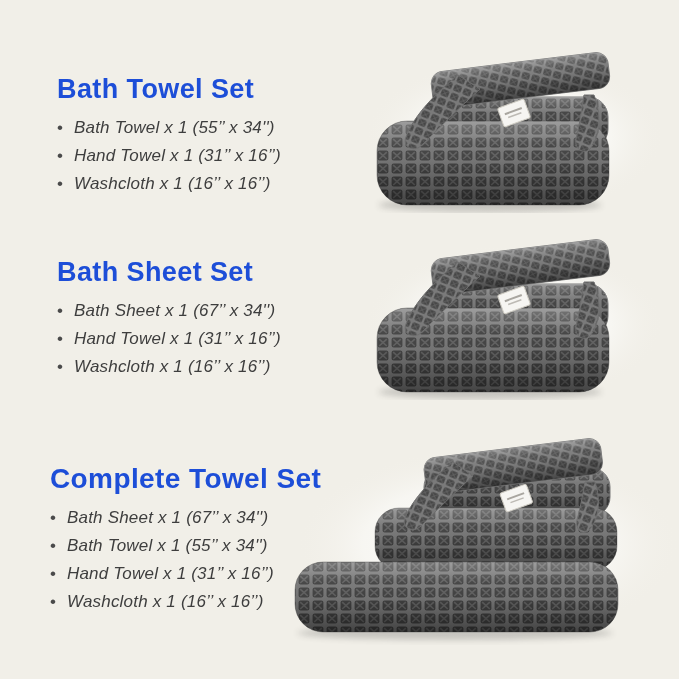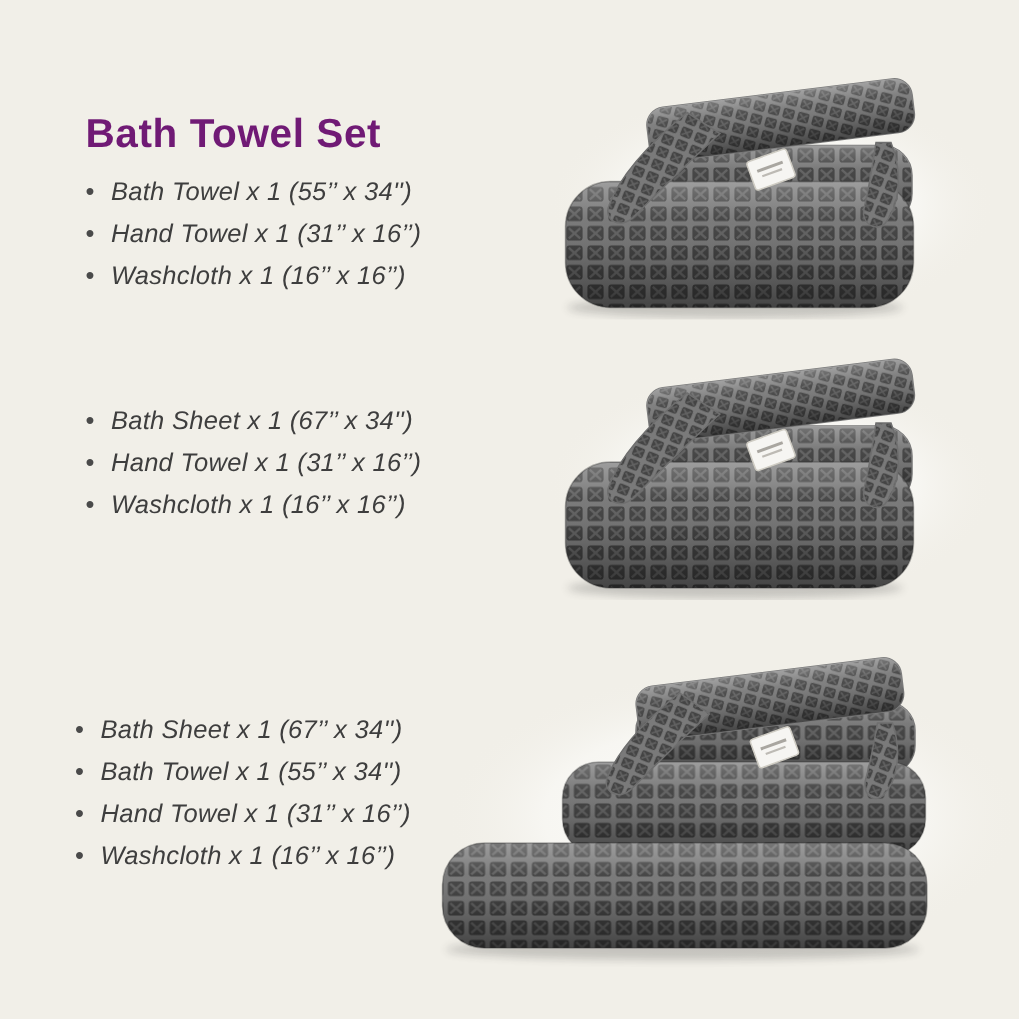--- a/index.html
+++ b/index.html
@@ -10,21 +10,21 @@
   }
   .canvas{position:absolute;inset:0;}
   .svg-defs{position:absolute;width:0;height:0;overflow:hidden;}
 
   .text-block{position:absolute;width:330px;}
   .tb1{left:57px;top:74px;}
   .tb2{left:57px;top:257px;}
   .tb3{left:50px;top:463px;}
 
   .title{
-    margin:0;font-size:27px;font-weight:800;color:#701a75;
+    margin:0;font-size:27px;font-weight:800;color:#1d4ed8;
     letter-spacing:.4px;line-height:1.12;
   }
   .tb3 .title{font-size:28px;}
 
   .specs{list-style:none;margin:15px 0 0 0;padding:0;
     display:flex;flex-direction:column;gap:10px;}
   .spec{display:flex;align-items:baseline;font-size:17px;
     color:#3e3e3e;line-height:18px;}
   .dot{color:#4a4a4a;margin-right:11px;font-size:17px;flex:0 0 auto;}
   .spec-text{letter-spacing:.2px;white-space:nowrap;font-style:italic;}
@@ -138,40 +138,42 @@
           <span class="dot">•</span>
           <span class="spec-text">Washcloth x 1 (16’’ x 16’’)</span>
         </li>
     </ul>
   </div>
   <svg class="stack img1" viewBox="0 0 306 168">
     <use href="#stack3" xlink:href="#stack3"></use>
   </svg>
 
   <div class="text-block tb2">
+    <h2 class="title">Bath Sheet Set</h2>
     <ul class="specs">
       <li class="spec">
           <span class="dot">•</span>
           <span class="spec-text">Bath Sheet x 1 (67’’ x 34'')</span>
         </li>
       <li class="spec">
           <span class="dot">•</span>
           <span class="spec-text">Hand Towel x 1 (31’’ x 16’’)</span>
         </li>
       <li class="spec">
           <span class="dot">•</span>
           <span class="spec-text">Washcloth x 1 (16’’ x 16’’)</span>
         </li>
     </ul>
   </div>
   <svg class="stack img2" viewBox="0 0 306 168">
     <use href="#stack3" xlink:href="#stack3"></use>
   </svg>
 
   <div class="text-block tb3">
+    <h2 class="title">Complete Towel Set</h2>
     <ul class="specs">
       <li class="spec">
           <span class="dot">•</span>
           <span class="spec-text">Bath Sheet x 1 (67’’ x 34'')</span>
         </li>
       <li class="spec">
           <span class="dot">•</span>
           <span class="spec-text">Bath Towel x 1 (55’’ x 34'')</span>
         </li>
       <li class="spec">

